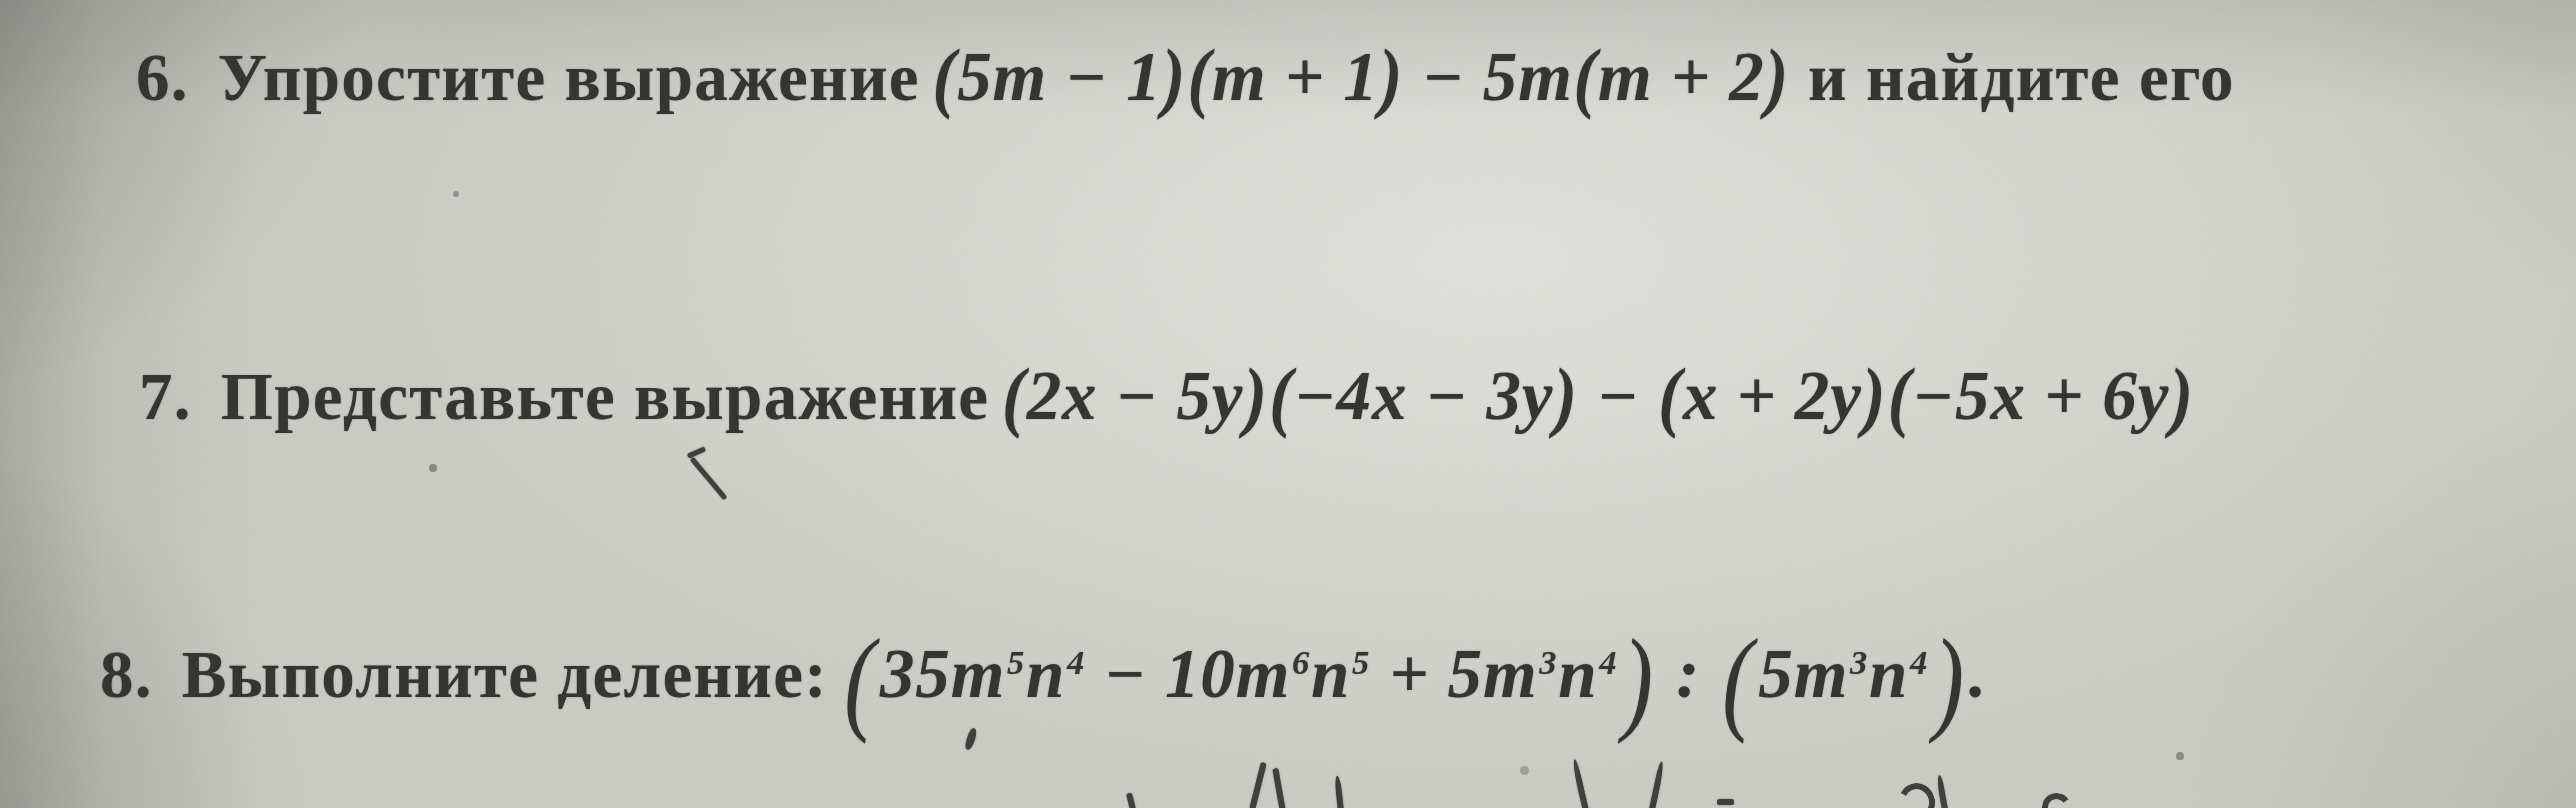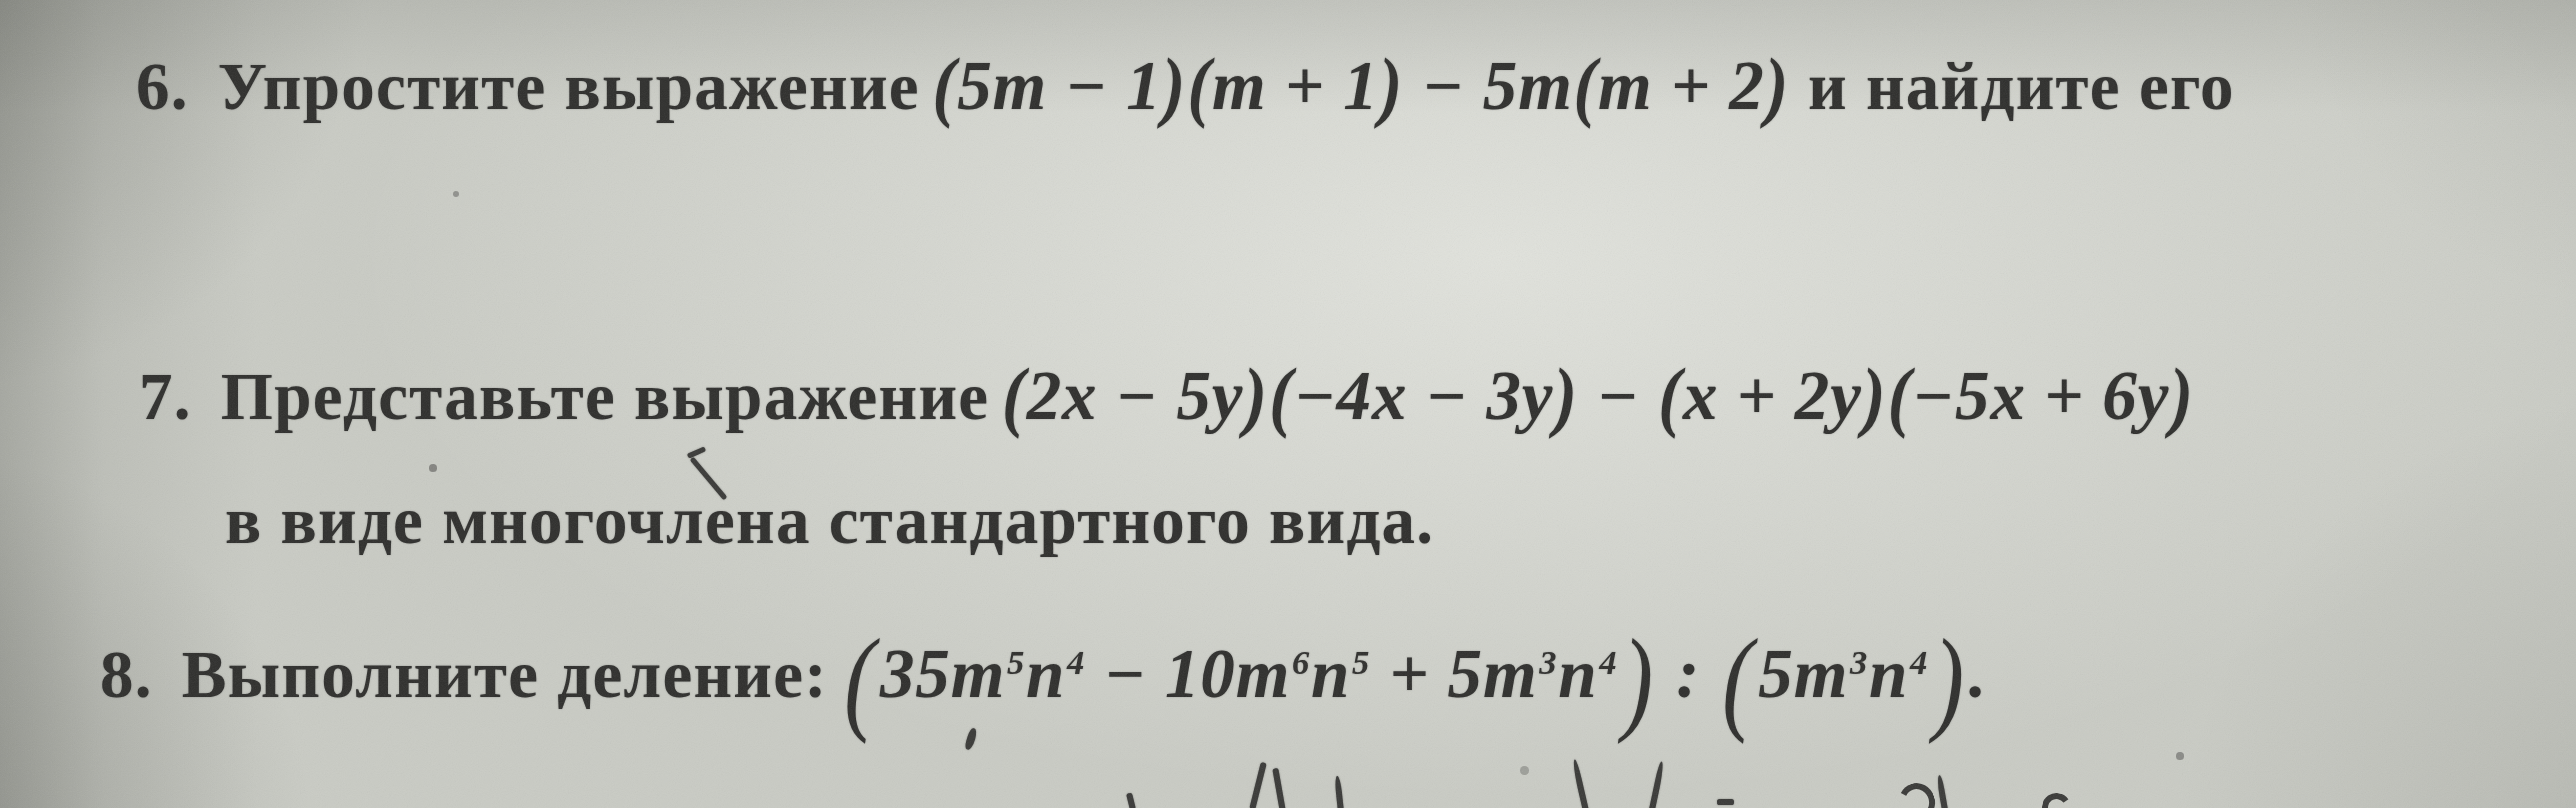--- a/index.html
+++ b/index.html
@@ -67,33 +67,30 @@
 <div class="stage">
 
   <div class="overlay sheen"></div>
   <div class="overlay shade-left"></div>
   <div class="overlay shade-top"></div>
   <div class="overlay shade-corner-tl"></div>
   <div class="overlay shade-corner-bl"></div>
   <div class="overlay shade-corner-br"></div>
   <div class="overlay shade-corner-tr"></div>
 
-  <div class="row" style="left:136px;top:42px;">
+  <div class="row" style="left:136px;top:33px;">
     <span class="pnum">6.</span><span>Упростите выражение</span><span class="math"><span class="tok-p">(</span><span class="tok-t">5m − 1</span><span class="tok-p">)</span><span class="tok-p">(</span><span class="tok-t">m + 1</span><span class="tok-p">)</span><span class="tok-t"> − 5m</span><span class="tok-p">(</span><span class="tok-t">m + 2</span><span class="tok-p">)</span></span>
     <span>и найдите его</span>
   </div>
 
 
   <div class="row" style="left:139px;top:352px;">
     <span class="pnum">7.</span><span>Представьте выражение</span><span class="math"><span class="tok-p">(</span><span class="tok-t">2x − 5y</span><span class="tok-p">)</span><span class="tok-p">(</span><span class="tok-t">−4x − 3y</span><span class="tok-p">)</span><span class="tok-t"> − </span><span class="tok-p">(</span><span class="tok-t">x + 2y</span><span class="tok-p">)</span><span class="tok-p">(</span><span class="tok-t">−5x + 6y</span><span class="tok-p">)</span></span>
   </div>
 
-  <div class="row" style="left:225px;top:477px;">
-    <span>в виде многочлена стандартного вида.</span>
-  </div>
 
   <div class="row" style="left:100px;top:630px;">
     <span class="pnum">8.</span><span>Выполните деление:</span><span class="math"><span class="tok-p tok-p-big">(</span><span class="tok-t">35m</span><span class="tok-s">5</span><span class="tok-t">n</span><span class="tok-s">4</span><span class="tok-t"> − 10m</span><span class="tok-s">6</span><span class="tok-t">n</span><span class="tok-s">5</span><span class="tok-t"> + 5m</span><span class="tok-s">3</span><span class="tok-t">n</span><span class="tok-s">4</span><span class="tok-p tok-p-big">)</span><span class="tok-t"> : </span><span class="tok-p tok-p-big">(</span><span class="tok-t">5m</span><span class="tok-s">3</span><span class="tok-t">n</span><span class="tok-s">4</span><span class="tok-p tok-p-big">)</span><span class="tok-t">.</span></span>
   </div>
 
   <span class="mark" style="left:706px;top:452px;width:5.2px;height:53px;transform:rotate(-40deg);"></span>
   <span class="mark" style="left:687px;top:450px;width:19px;height:5.2px;transform:rotate(-24deg);"></span>
 
   <span class="dot" style="left:429px;top:464px;width:7.7px;height:7.7px;opacity:.55;"></span>
   <span class="dot" style="left:453px;top:191px;width:6px;height:6px;opacity:.45;"></span>

